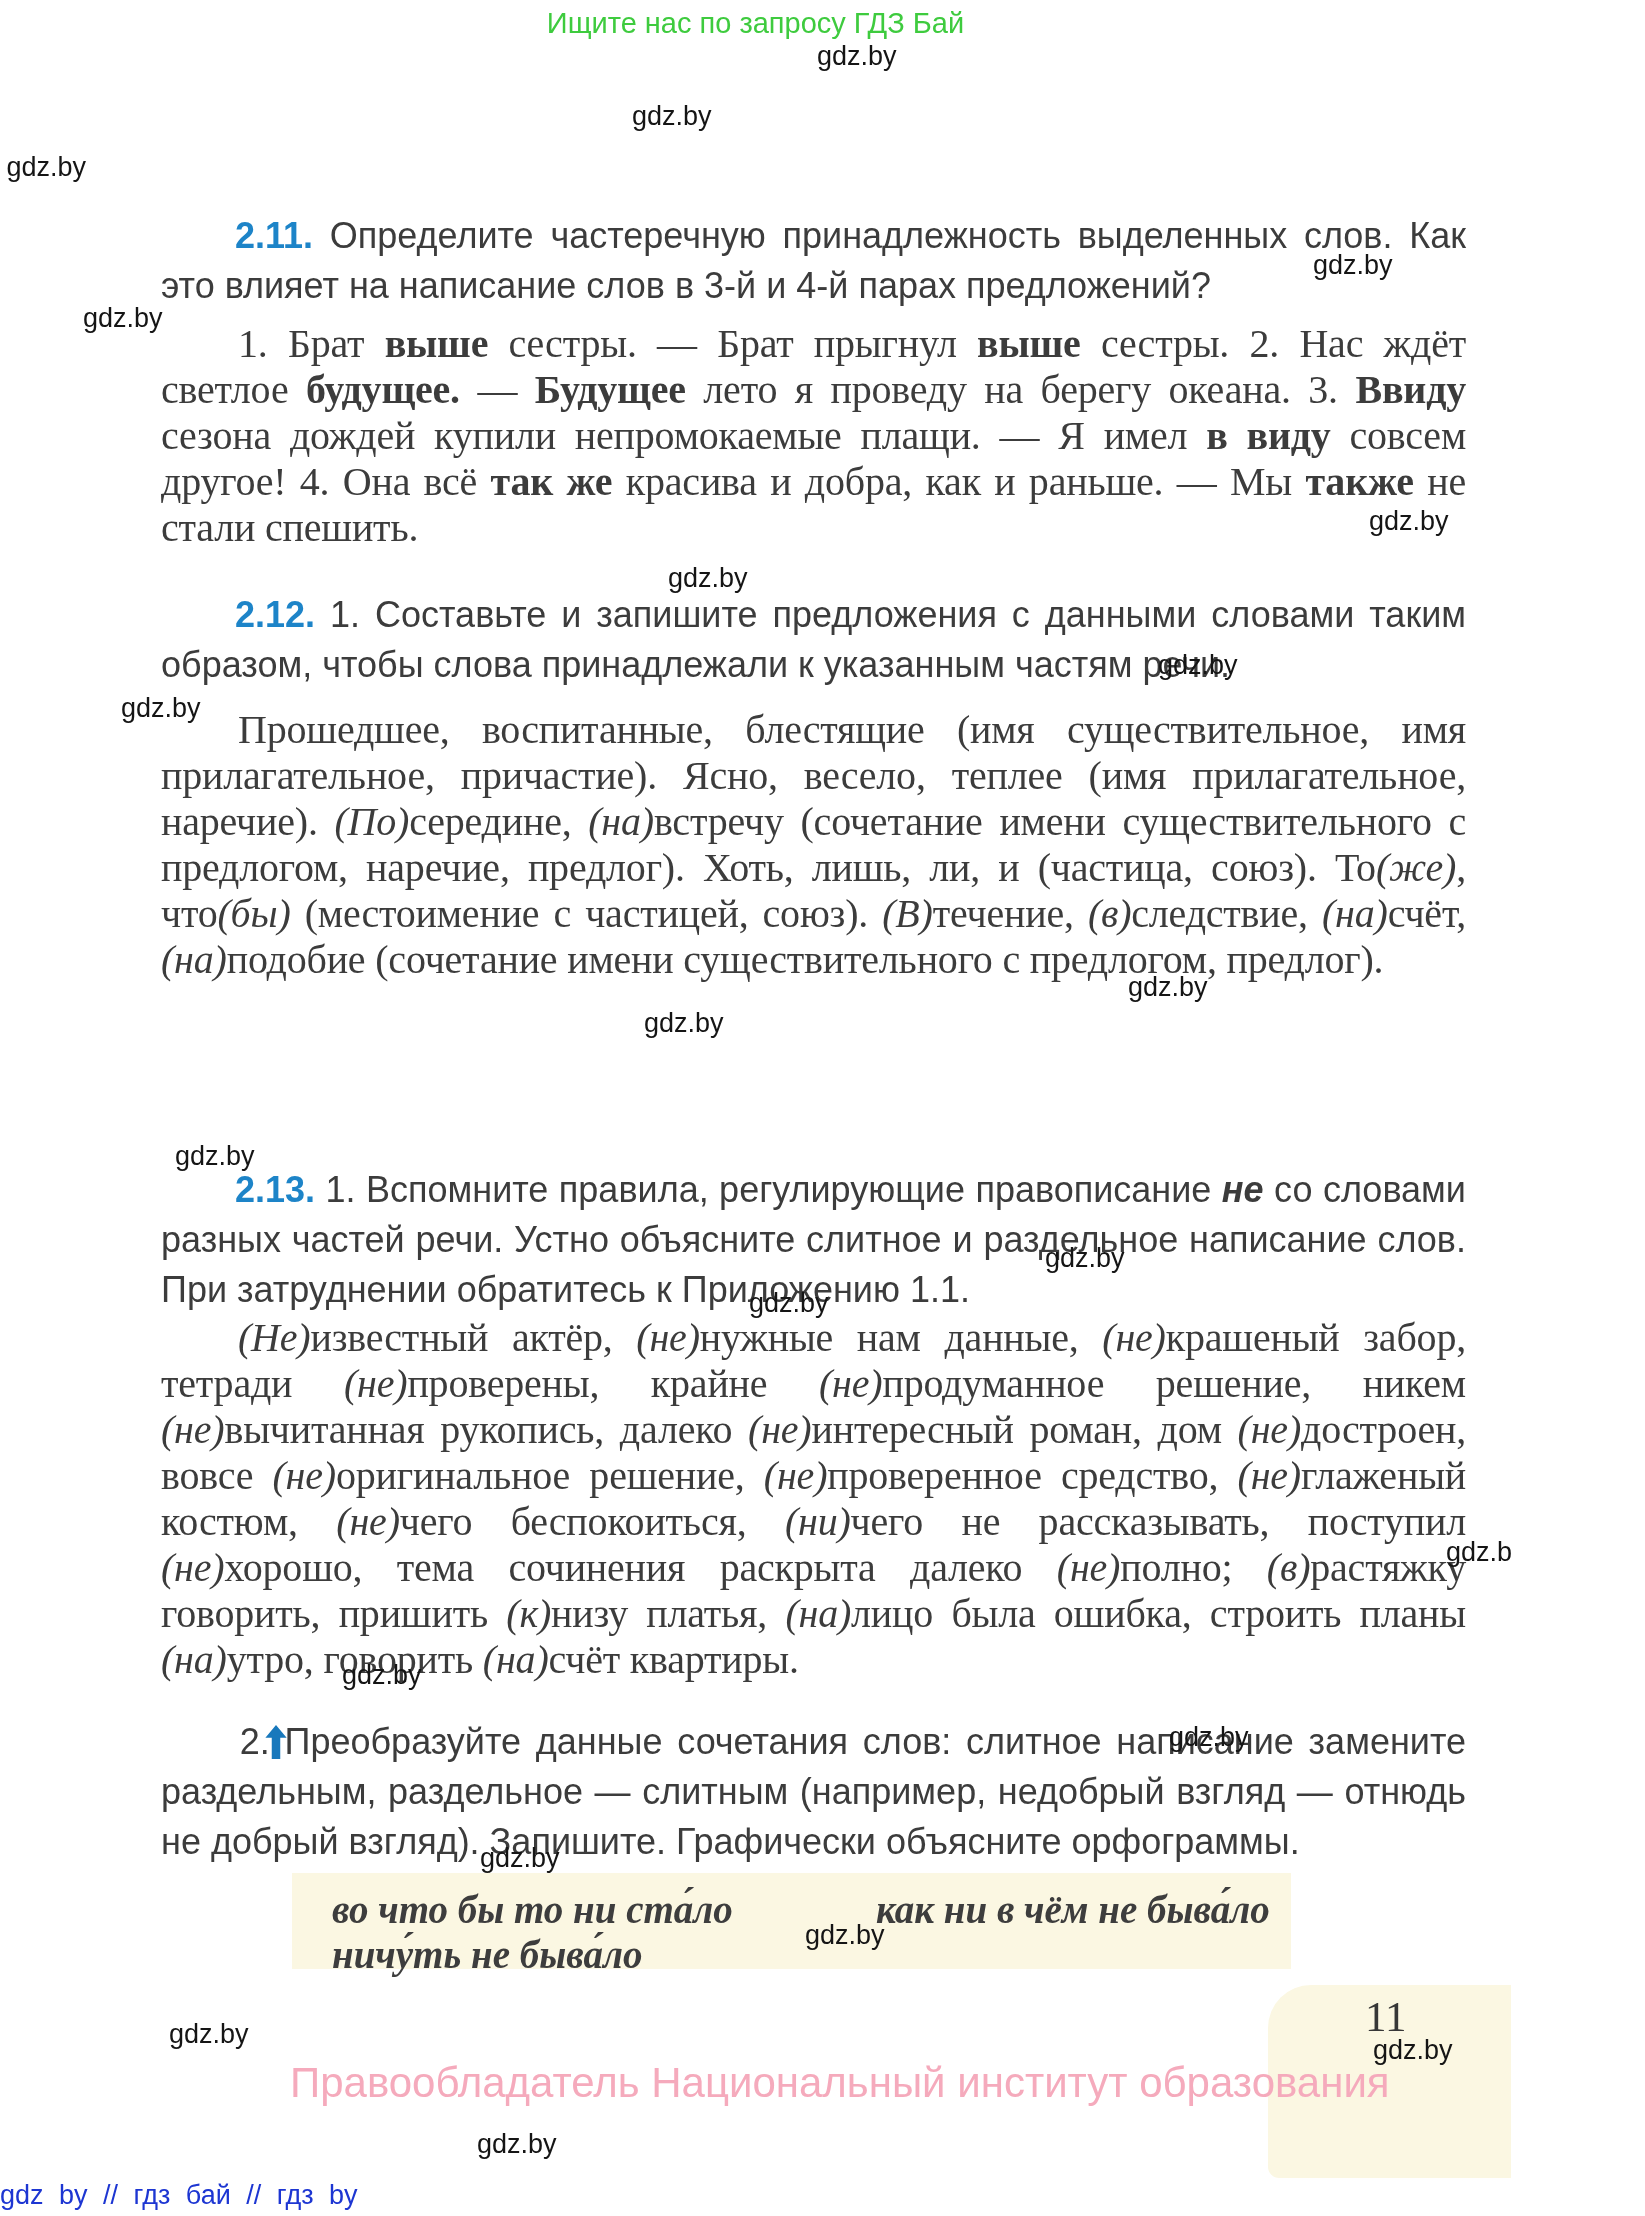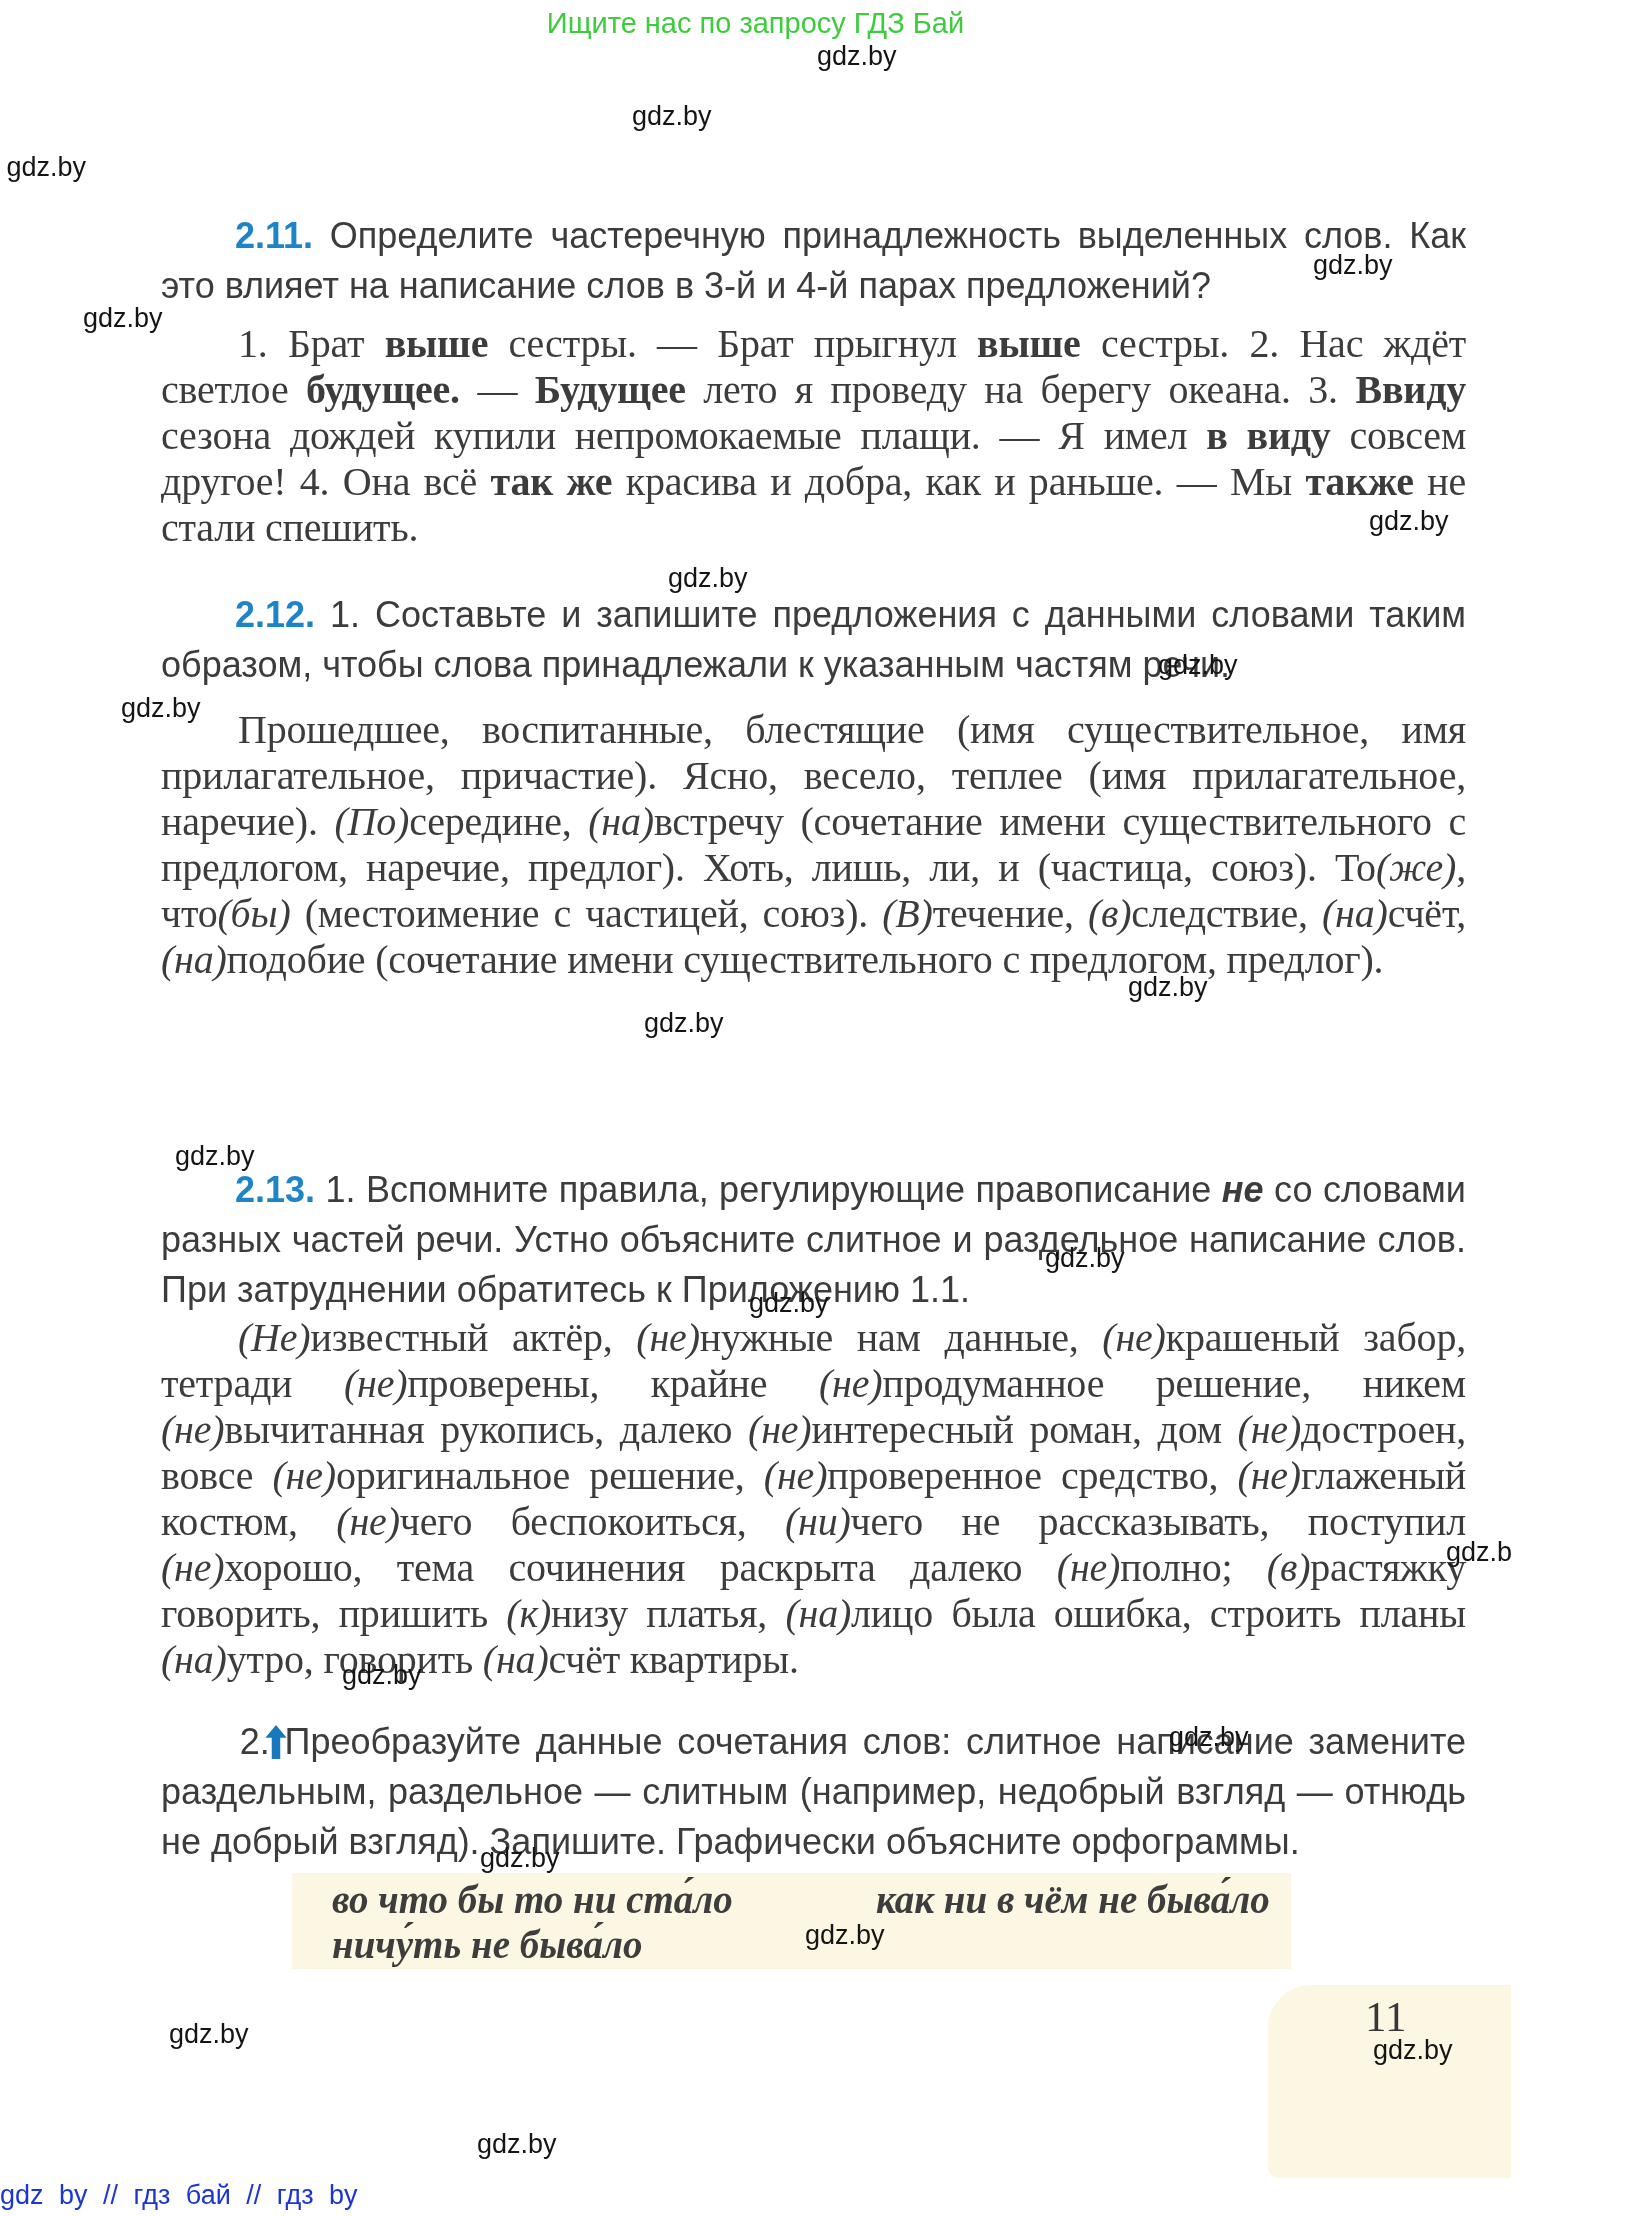--- a/index.html
+++ b/index.html
@@ -16,21 +16,21 @@
   .serif{font:40px/46px "Liberation Serif",serif;color:var(--ink);text-indent:77px;letter-spacing:-0.2px;}
   .seg-num{color:var(--accent);font-weight:bold;}
   .seg-b{font-weight:bold;}
   .seg-i{font-style:italic;}
   .seg-bi{font-weight:bold;font-style:italic;}
   .wm{position:absolute;font:27px/1.1 "Liberation Sans",sans-serif;color:#151515;
       white-space:nowrap;z-index:3;text-align:right;}
   .arrow-icon{display:inline-block;width:22px;height:34px;vertical-align:-4.8px;margin-right:4.8px;}
   .idiom-box{position:absolute;left:292px;top:1873px;width:999px;height:96px;
              background:var(--cream);z-index:1;}
-  .idiom-grid{display:grid;grid-template-columns:544px 1fr;padding:5px 0 0 40px;row-gap:1.6px;}
+  .idiom-grid{display:grid;grid-template-columns:544px 1fr;padding:15px 0 0 40px;row-gap:1.6px;}
   .idiom{font:italic bold 39px/43px "Liberation Serif",serif;color:#3d3d3d;white-space:nowrap;}
   .corner-box{position:absolute;left:1268px;top:1985px;width:341px;height:193px;
               background:var(--cream);border-radius:43px 11.3px 11.3px 11.3px;z-index:0;}
   .page-number{position:absolute;left:97px;top:9.7px;font:43px/1 "Liberation Serif",serif;color:#373737;}
   .pink{position:absolute;left:290px;top:2058px;font:42px/1.2 "Liberation Sans",sans-serif;
         color:var(--pink);z-index:4;white-space:nowrap;}
   .footer{position:absolute;left:0;top:2179px;width:100%;text-align:left;
           font:27px/1.2 "Liberation Sans",sans-serif;color:var(--footer);word-spacing:8px;z-index:3;}
 </style>
 </head>
@@ -88,17 +88,18 @@
       <div class="idiom">во что бы то ни ста́ло</div>
       <div class="idiom">как ни в чём не быва́ло</div>
       <div class="idiom">ничу́ть не быва́ло</div>
     </div>
   </div>
 
   <div class="corner-box">
     <div class="page-number">11</div>
   </div>
 
+  <div class="pink">Правообладатель Национальный институт образования</div>
 
   <div class="footer">gdz by // гдз бай // гдз by</div>
 
 </div>
 
 
 </body></html>

